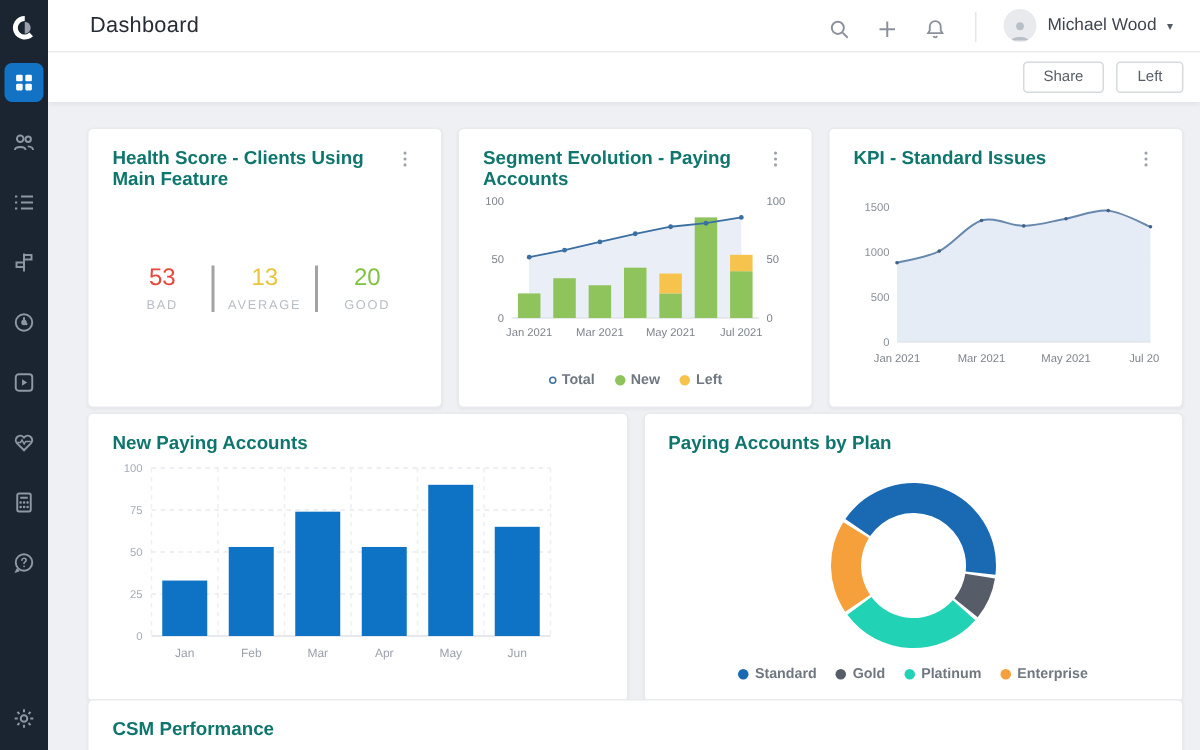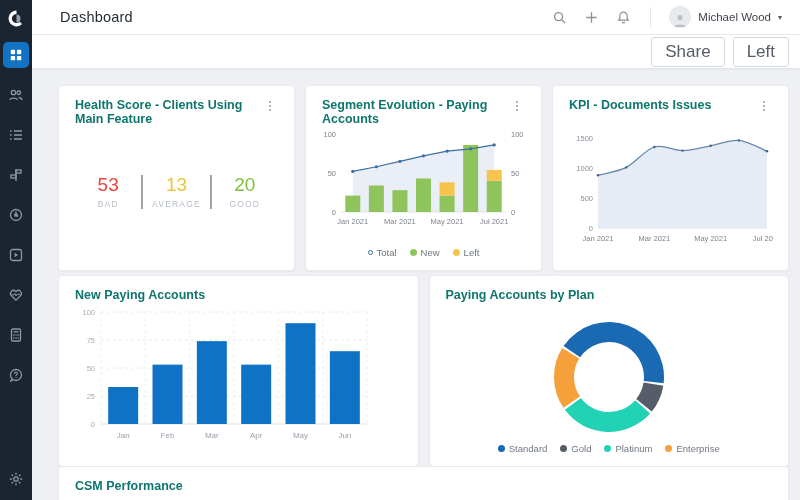--- a/index.html
+++ b/index.html
@@ -14,54 +14,54 @@
   .nav-item { width:26px; height:26px; display:flex; align-items:center; justify-content:center; border-radius:5px; margin-bottom:14px; cursor:pointer; }
   .nav-item.active { background:#1273c4; }
   .nav-item svg { display:block; }
   .sidebar-bottom { position:absolute; bottom:8px; left:0; width:32px; display:flex; justify-content:center; }
 
   
   .main { flex:1; display:flex; flex-direction:column; min-width:0; }
 
   .topbar { height:35px; background:#fff; border-bottom:1px solid #e9ebef; display:flex; align-items:center; padding:0 18px 0 28px; }
   .topbar h1 { font-size:14.5px; font-weight:400; color:#272d36; letter-spacing:.2px; }
-  .topbar-actions { margin-left:auto; display:flex; align-items:center; gap:14px; }
+  .topbar-actions { margin-left:auto; display:flex; align-items:flex-end; gap:14px; }
   .icon-btn { width:18px; height:18px; display:flex; align-items:center; justify-content:center; cursor:pointer; }
   .vdiv { width:1px; height:20px; background:#e4e7eb; margin:0 4px; }
   .user { display:flex; align-items:center; gap:7px; cursor:pointer; }
   .avatar { width:22px; height:22px; border-radius:50%; background:#e8eaee; display:flex; align-items:flex-end; justify-content:center; overflow:hidden; }
   .user-name { font-size:11.5px; color:#3f454e; }
   .caret { font-size:8px; color:#555b63; }
 
   .toolbar { height:33px; background:#fff; box-shadow:0 1px 3px rgba(20,30,50,.07); display:flex; align-items:center; padding:0 11px 0 28px; position:relative; z-index:2; }
   .dash-select { display:flex; align-items:center; gap:7px; font-size:12px; color:#343a42; cursor:pointer; }
   .toolbar-btns { margin-left:auto; display:flex; gap:8px; }
-  .btn { background:#fff; border:1px solid #d5dade; border-radius:3px; font-size:17px; color:#565d66; padding:4px 13px; cursor:pointer; font-family:inherit; }
+  .btn { background:#fff; border:1px solid #d5dade; border-radius:3px; font-size:10px; color:#565d66; padding:4px 13px; cursor:pointer; font-family:inherit; }
 
   
   .content { flex:1; padding:17px 11px 0 26px; overflow:hidden; }
   .row { display:grid; gap:10px; margin-bottom:13px; }
   .row1 { grid-template-columns:repeat(3,1fr); height:177px; }
   .row2 { grid-template-columns:repeat(2,1fr); height:178px; }
   .row3 { grid-template-columns:1fr; height:80px; }
   .card { background:#fff; border:1px solid #e8eaee; border-radius:4px; box-shadow:0 1px 2px rgba(16,24,40,.04); padding:12px 16px; display:flex; flex-direction:column; min-width:0; }
   .card-head { display:flex; align-items:flex-start; justify-content:space-between; }
   .card-title { font-size:12.5px; font-weight:700; color:#0f766e; }
   .kebab { width:16px; height:16px; display:flex; align-items:center; justify-content:center; cursor:pointer; flex:0 0 16px; }
 
   
   .stats { flex:1; display:flex; align-items:center; }
   .stat { flex:1; text-align:center; }
   .stat + .stat { border-left:2px solid #a3a3a3; }
-  .stat-value { font-size:19px; font-weight:400; line-height:1.1; }
+  .stat-value { font-size:16px; font-weight:400; line-height:1.1; }
   .stat-label { font-size:8.5px; letter-spacing:1.2px; color:#b7bdc6; margin-top:3px; }
 
   .chart-wrap { flex:1; display:flex; flex-direction:column; align-items:center; justify-content:flex-end; }
   .chart-wrap.left { align-items:flex-start; }
-  .legend { display:flex; justify-content:center; gap:13px; font-size:9.5px; color:#6f7780; margin-top:3px; }
+  .legend { display:flex; justify-content:center; gap:13px; font-size:9.5px; color:#6f7780; margin-top:3px;font-weight:bold; }
   .legend-item { display:flex; align-items:center; gap:4px; cursor:pointer; }
   .ldot { width:7px; height:7px; border-radius:50%; display:inline-block; }
   .ldot.open { background:#fff; border:1.5px solid; width:5px; height:5px; }
 
   svg text { font-family:"Liberation Sans", sans-serif; }
 </style>
 </head>
 <body>
 
 <div class="app">
@@ -275,21 +275,21 @@
                 <span class="legend-item">
                   <span class="ldot" style="background: rgb(246, 196, 77);"></span>
                   <span>Left</span>
                 </span>
               </div>
           </div>
         </section>
 
         <section class="card">
           <div class="card-head">
-            <div class="card-title">KPI - Documents Issues</div>
+            <div class="card-title">KPI - Standard Issues</div>
             <span class="kebab">
               <svg width="14" height="14" viewBox="0 0 16 16">
                 <circle cx="8" cy="3.5" r="1.2" fill="#9ba2ac"></circle>
                   <circle cx="8" cy="8" r="1.2" fill="#9ba2ac"></circle>
                   <circle cx="8" cy="12.5" r="1.2" fill="#9ba2ac"></circle>
               </svg>
             </span>
           </div>
           <div class="chart-wrap">
             <div><svg width="205" height="130" viewBox="0 0 205 130">

